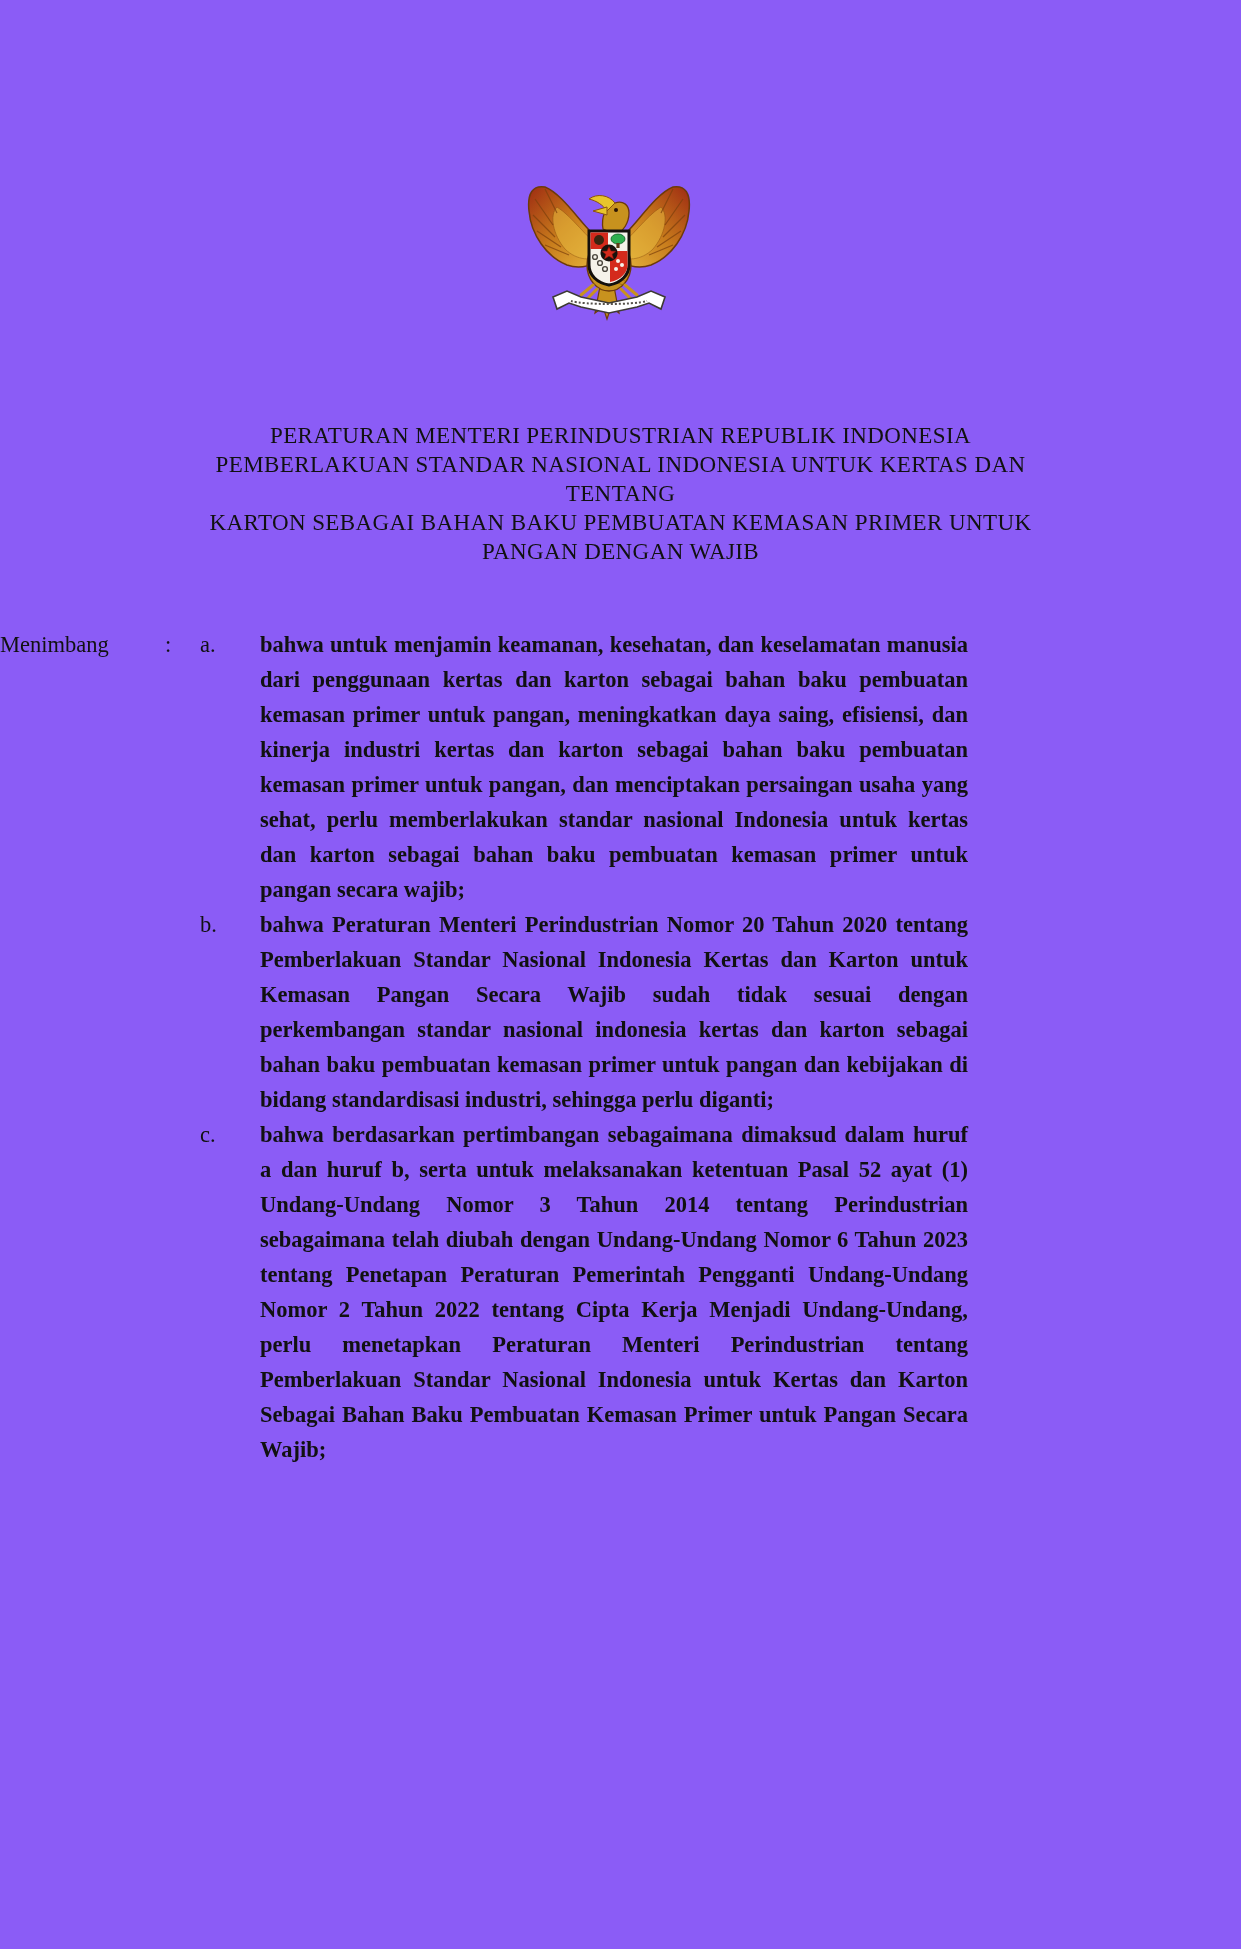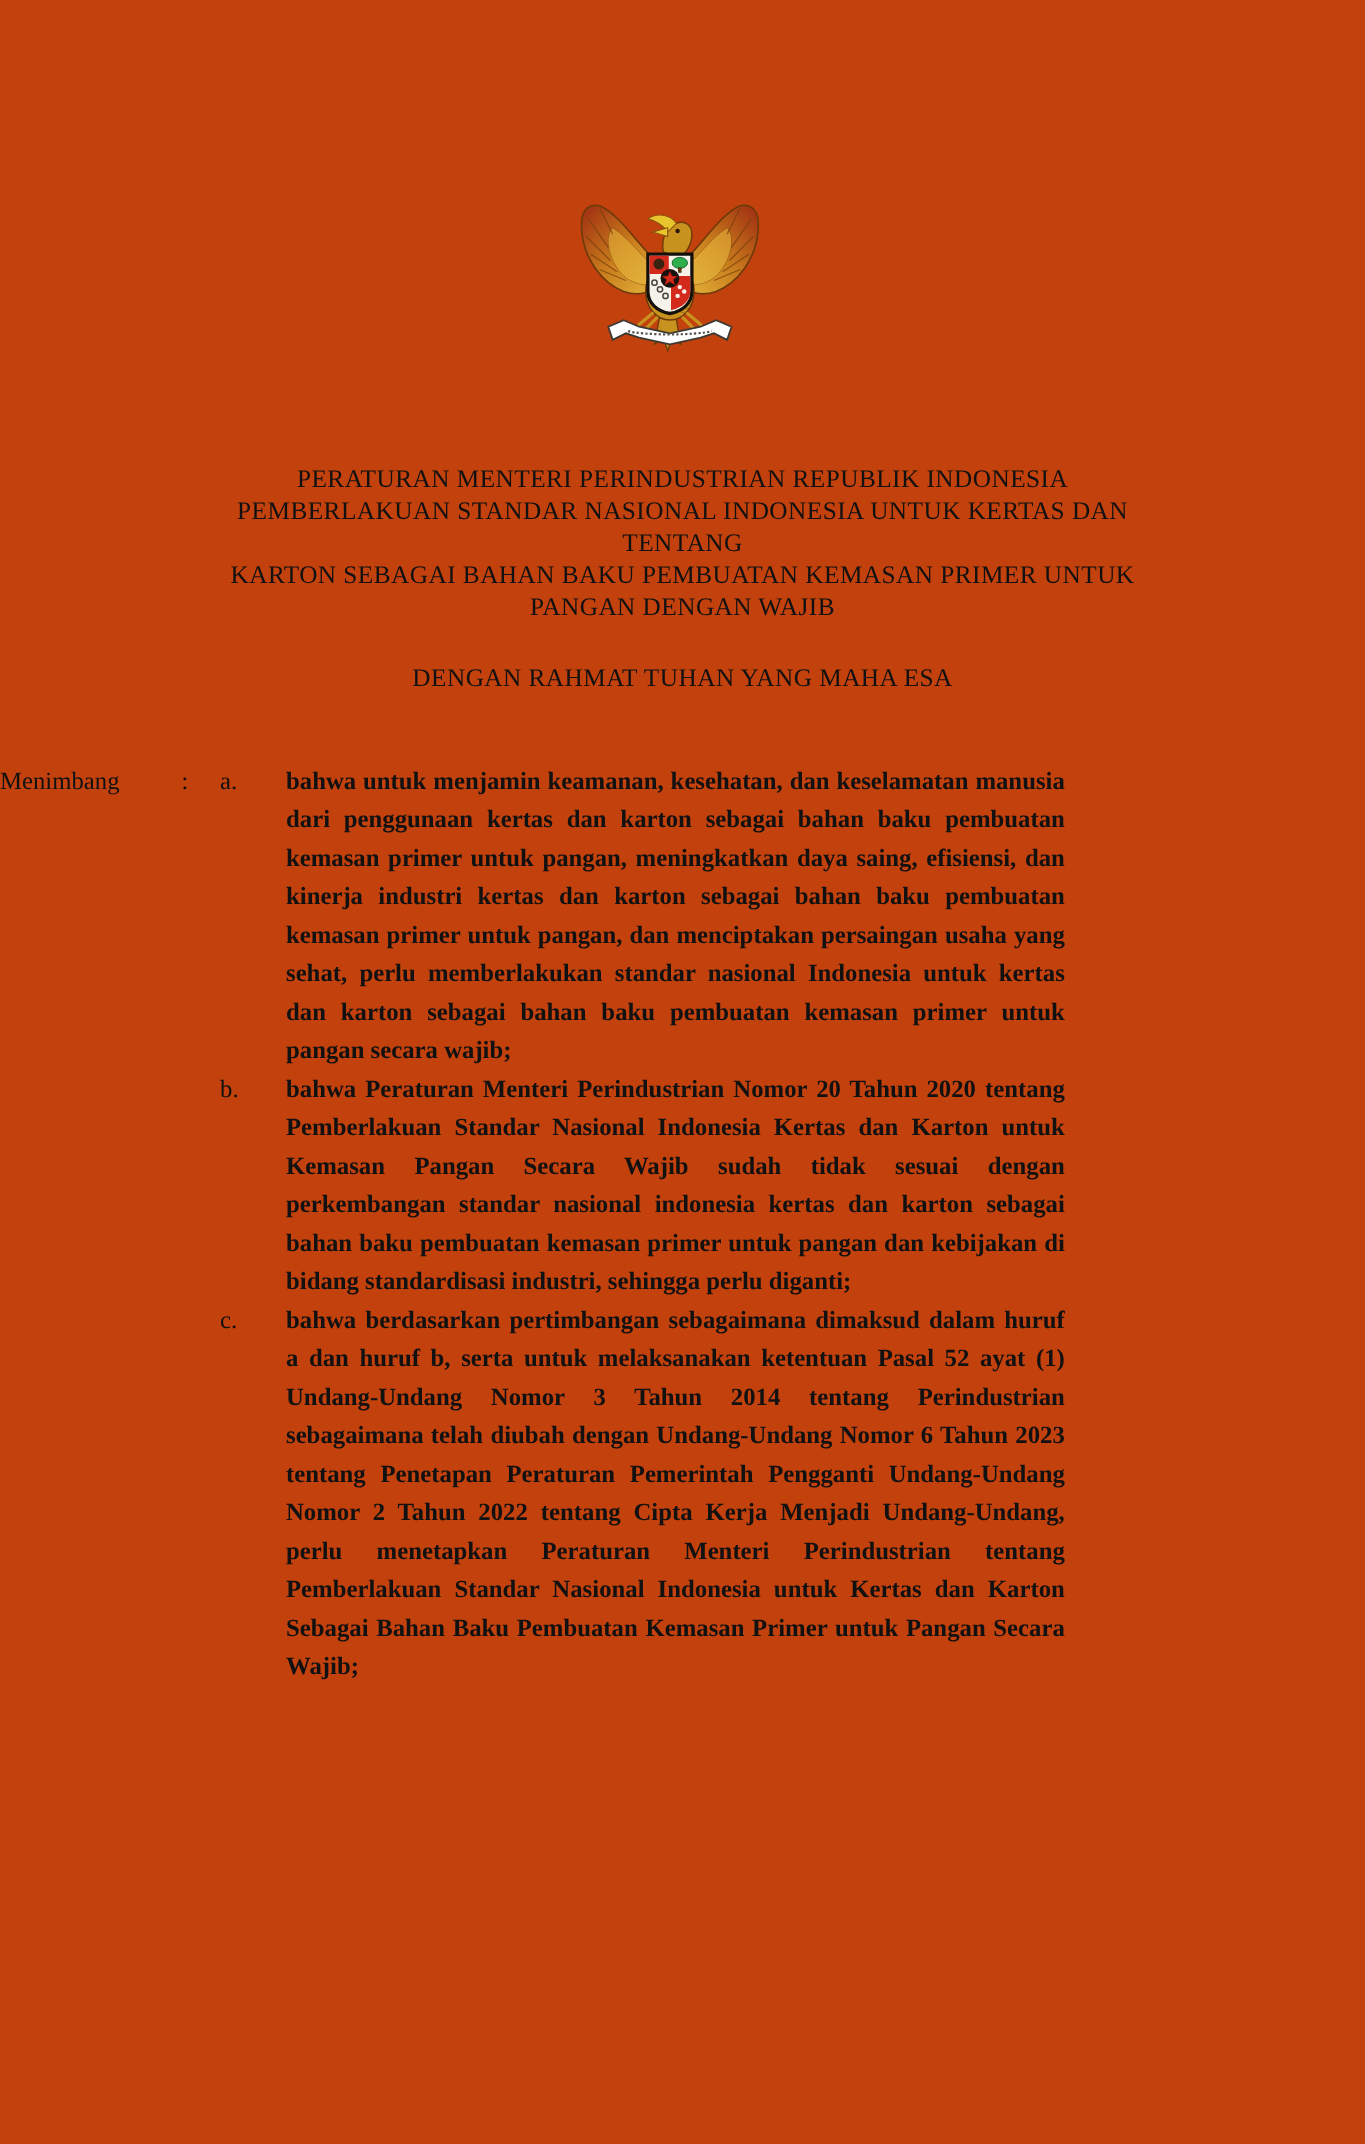--- a/index.html
+++ b/index.html
@@ -5,21 +5,21 @@
   html, body {
     margin: 0;
     padding: 0;
     background: #ffffff;
   }
   .page {
     position: relative;
     width: 1241px;
     height: 1949px;
     margin: 0 auto;
-    background: #c2410c;
+    background: #8b5cf6;
     font-family: "Liberation Serif", "DejaVu Serif", serif;
     color: #1a1a1a;
     overflow: hidden;
     box-sizing: border-box;
   }
   .emblem {
     width: 172px;
     height: 152px;
     margin: 173px auto 0;
     transform: translateX(-12px);
@@ -128,21 +128,20 @@
   </div>
 
   <div class="title-block">
     <div>PERATURAN MENTERI PERINDUSTRIAN REPUBLIK INDONESIA</div>
     <div>PEMBERLAKUAN STANDAR NASIONAL INDONESIA UNTUK KERTAS DAN</div>
     <div>TENTANG</div>
     <div>KARTON SEBAGAI BAHAN BAKU PEMBUATAN KEMASAN PRIMER UNTUK</div>
     <div>PANGAN DENGAN WAJIB</div>
   </div>
 
-  <div class="centered-line invocation">DENGAN RAHMAT TUHAN YANG MAHA ESA</div>
 
 
   <div class="considerations">
     <div class="m-label">Menimbang</div>
     <div class="m-colon">:</div>
     <div class="m-items">
       <div class="m-item">
         <div class="m-marker">a.</div>
         <div class="m-text">bahwa untuk menjamin keamanan, kesehatan, dan keselamatan manusia dari penggunaan kertas dan karton sebagai bahan baku pembuatan kemasan primer untuk pangan, meningkatkan daya saing, efisiensi, dan kinerja industri kertas dan karton sebagai bahan baku pembuatan kemasan primer untuk pangan, dan menciptakan persaingan usaha yang sehat, perlu memberlakukan standar nasional Indonesia untuk kertas dan karton sebagai bahan baku pembuatan kemasan primer untuk pangan secara wajib;</div>
       </div>

